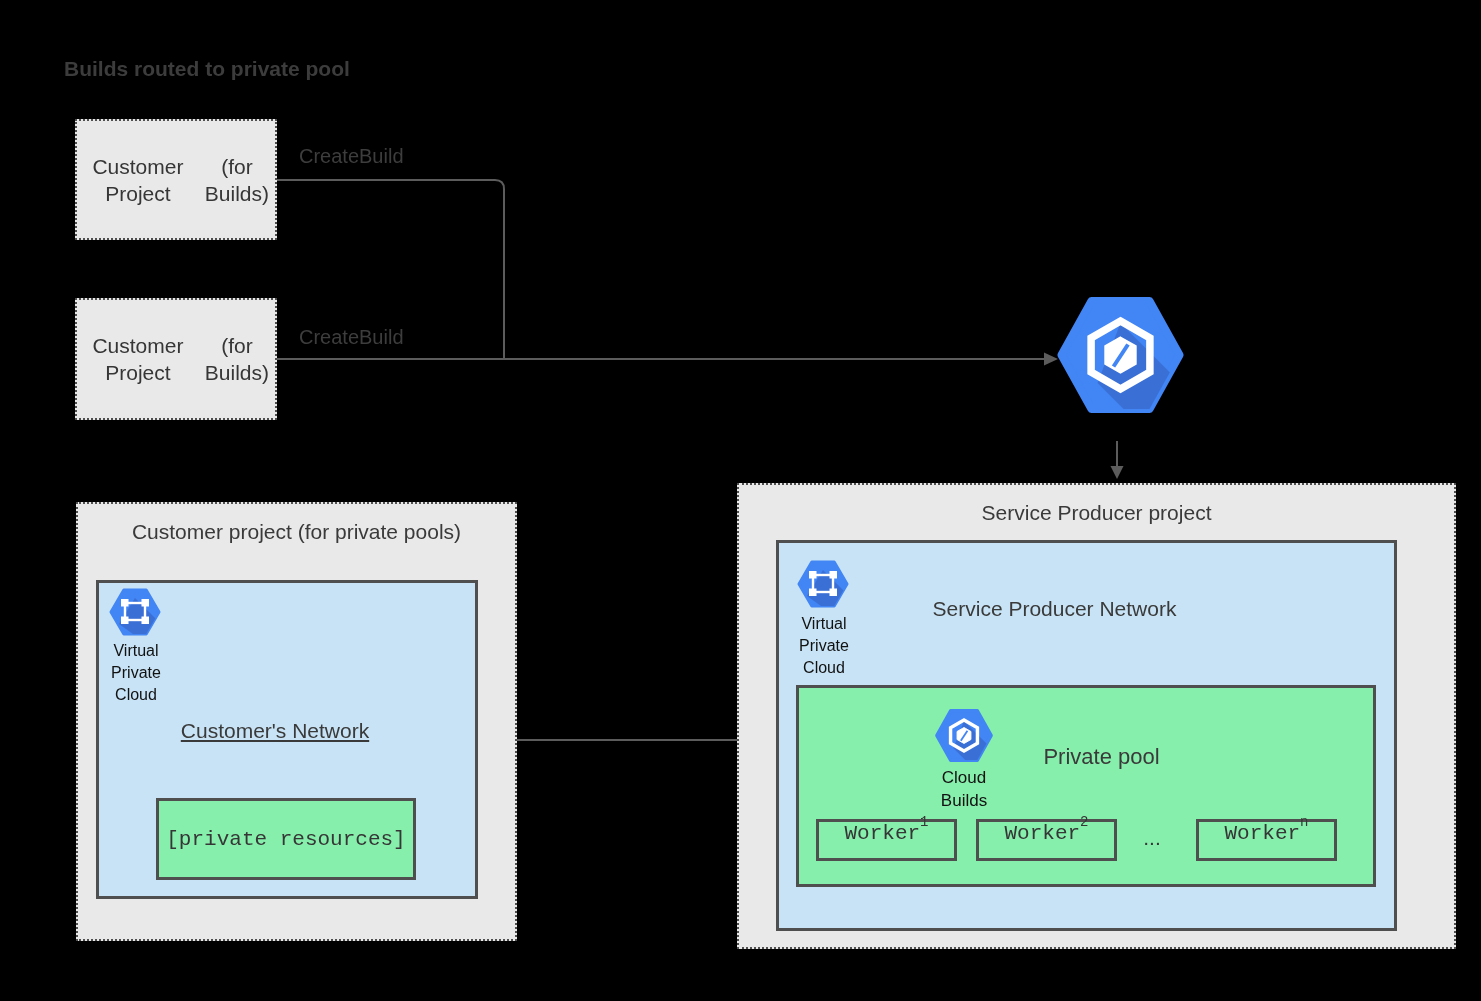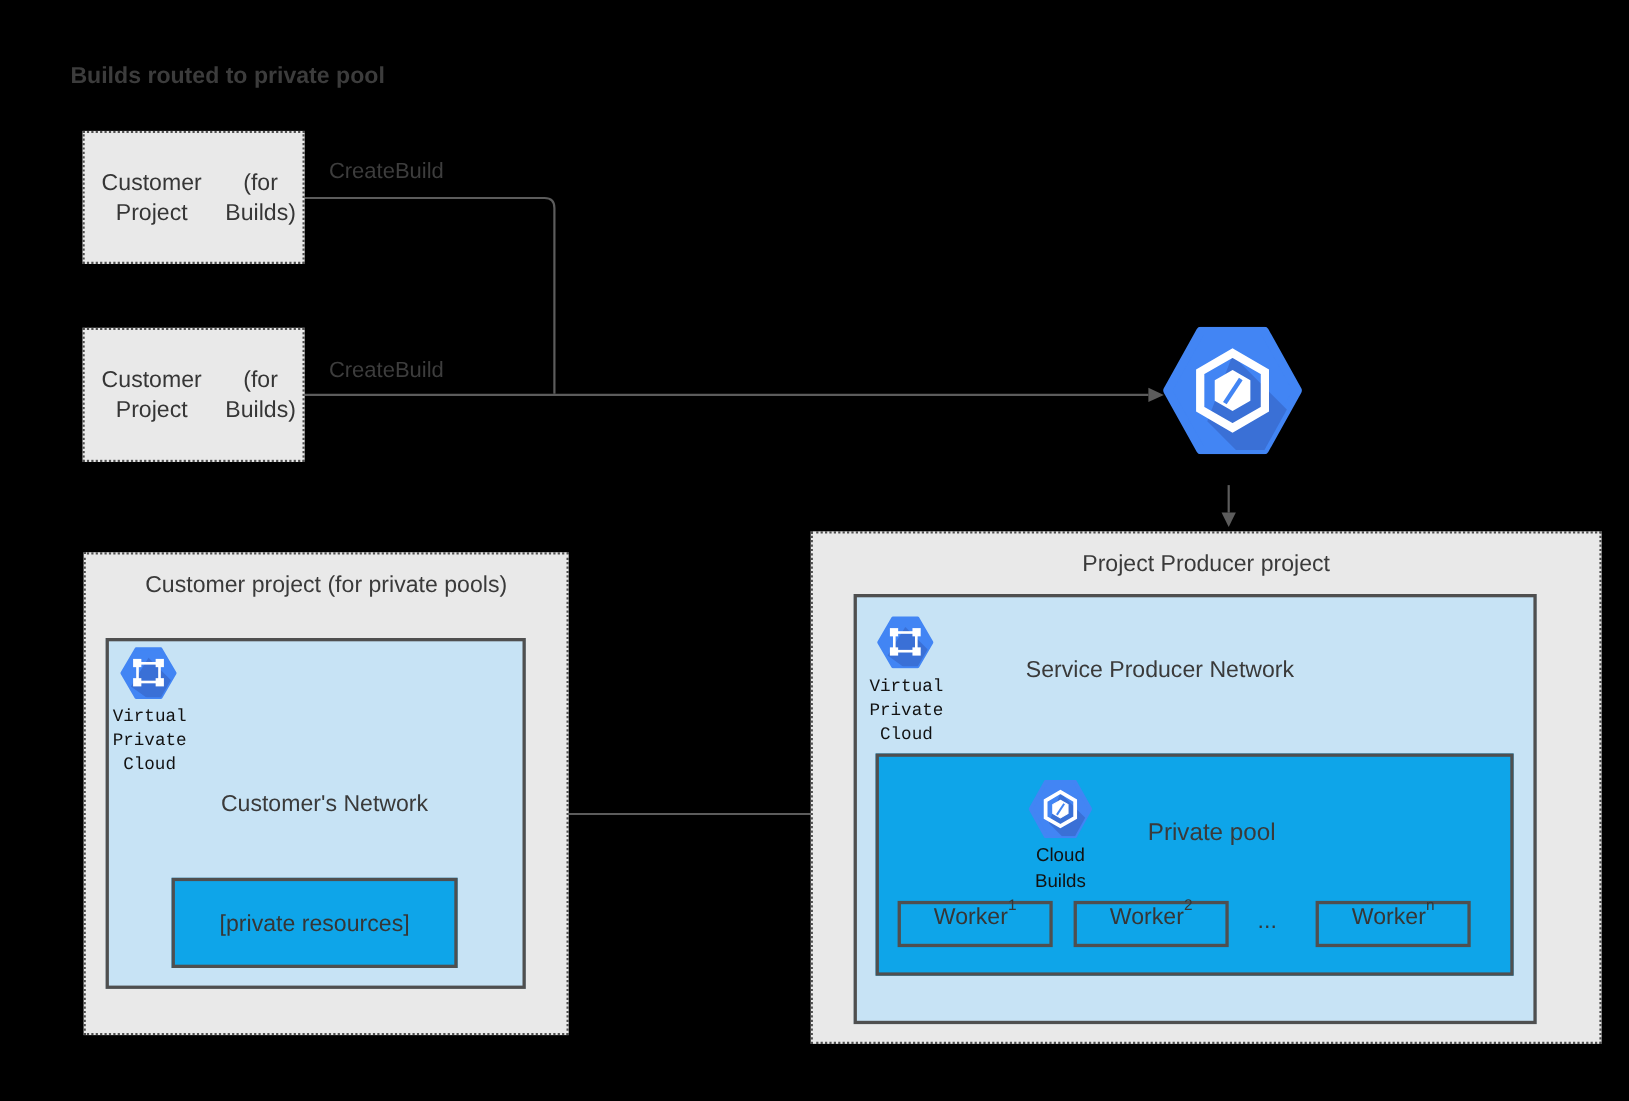--- a/index.html
+++ b/index.html
@@ -1,28 +1,28 @@
 <!DOCTYPE html>
 <html><head>
 <meta charset="utf-8">
 <style>
   html,body{margin:0;padding:0;background:#000;}
   body{font-family:"Liberation Sans", sans-serif;}
   #canvas{position:relative;width:1481px;height:972px;background:#000;overflow:hidden;margin-left:16px;}
   .abs{position:absolute;box-sizing:border-box;}
   .proj{background:#e9e9e9;border:2px dotted #4f4f4f;}
   .net{background:#c7e3f5;border:3px solid #4f4f4f;}
-  .white-box{background:#0ea5e9;border:3px solid #4f4f4f;}
+  .white-box{background:#86efac;border:3px solid #4f4f4f;font-family:Liberation Mono, monospace;}
   .center-col{display:flex;flex-direction:row;align-items:center;justify-content:center;text-align:center;}
   .t-title{font-size:21px;font-weight:bold;color:#3c3c3c;}
   .t-box{font-size:21px;color:#363636;line-height:27px;}
   .t-head{font-size:21px;color:#3a3a3a;text-align:center;}
   .t-pool{font-size:22px;color:#3a3a3a;text-align:center;}
   .t-conn{font-size:20px;color:#3d3d3d;}
-  .t-iconlabel{font-size:16px;color:#121212;line-height:22px;text-align:center;font-family:Liberation Mono, monospace;}
+  .t-iconlabel{font-size:16px;color:#121212;line-height:22px;text-align:center;}
   .t-iconlabel2{font-size:17px;color:#121212;line-height:23px;text-align:center;}
   .worker{display:flex;justify-content:center;font-size:21px;color:#363636;}
   .worker sub{font-size:14px;line-height:0;}
   .ellipsis{font-size:21px;color:#363636;text-align:center;}
   svg{display:block;}
 </style>
 </head>
 <body>
 
 <div id="canvas">
@@ -87,28 +87,28 @@
     <rect x="32.5" y="11" width="7.5" height="7.5" fill="#ffffff"></rect>
     <rect x="12" y="28.5" width="7.5" height="7.5" fill="#ffffff"></rect>
     <rect x="32.5" y="28.5" width="7.5" height="7.5" fill="#ffffff"></rect>
   </svg>
   <div class="abs t-iconlabel" style="left:74px;top:640px;width:92px;">
     <div>Virtual</div>
     <div>Private</div>
     <div>Cloud</div>
   </div>
 
-  <div class="abs t-head" style="left:88px;top:719px;width:382px;">Customer's Network</div>
+  <div class="abs t-head" style="left:68px;top:719px;width:382px;text-decoration:underline;">Customer's Network</div>
 
   <div class="abs white-box center-col" style="left:140px;top:798px;width:260px;height:82px;">
     <div class="t-box">[private resources]</div>
   </div>
 
   <div class="abs proj" style="left:721px;top:483px;width:719px;height:466px;"></div>
-  <div class="abs t-head" style="left:721px;top:501px;width:719px;">Project Producer project</div>
+  <div class="abs t-head" style="left:721px;top:501px;width:719px;">Service Producer project</div>
 
   <div class="abs net" style="left:760px;top:540px;width:621px;height:391px;"></div>
 
   <svg class="abs" style="left:781px;top:560px;" width="52" height="48" viewBox="0 0 52 48">
     <polygon points="2,24 14.8,2 37.2,2 50,24 37.2,46 14.8,46" fill="#4285f4" stroke="#4285f4" stroke-width="3" stroke-linejoin="round"></polygon>
     <polygon points="26,10 66,50 52,66 10,36" fill="#3a70d6" clip-path="url(#hexclipB)"></polygon>
     <rect x="16" y="15" width="20" height="17" fill="none" stroke="#ffffff" stroke-width="2.4"></rect>
     <rect x="12" y="11" width="7.5" height="7.5" fill="#ffffff"></rect>
     <rect x="32.5" y="11" width="7.5" height="7.5" fill="#ffffff"></rect>
     <rect x="12" y="28.5" width="7.5" height="7.5" fill="#ffffff"></rect>

